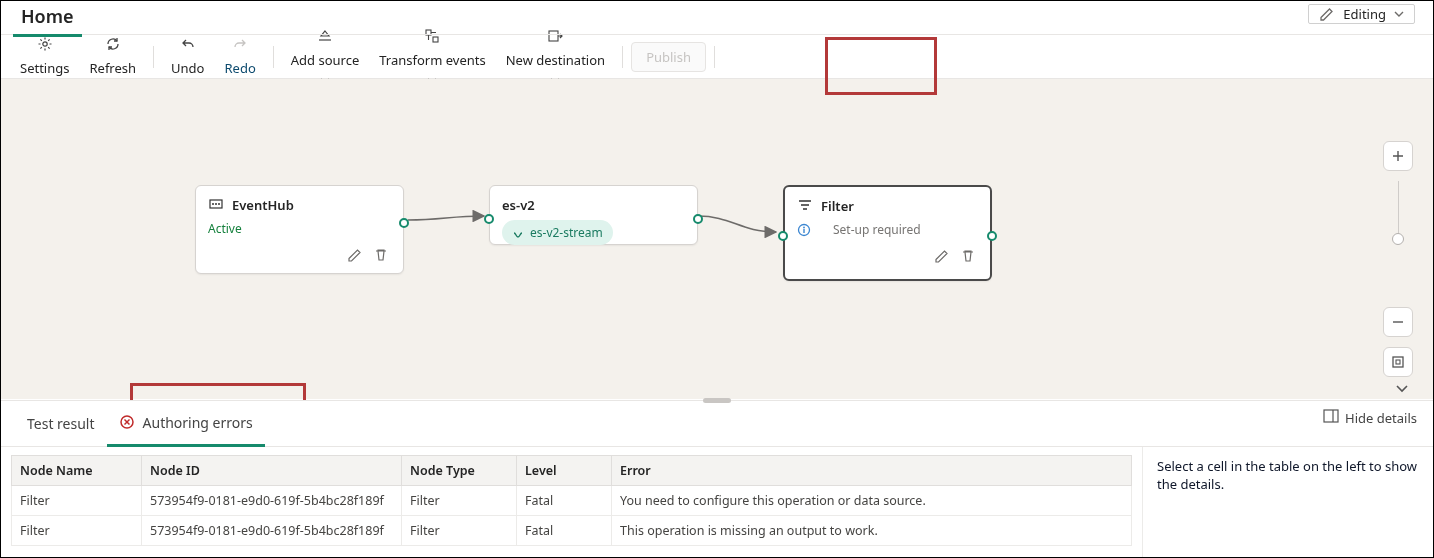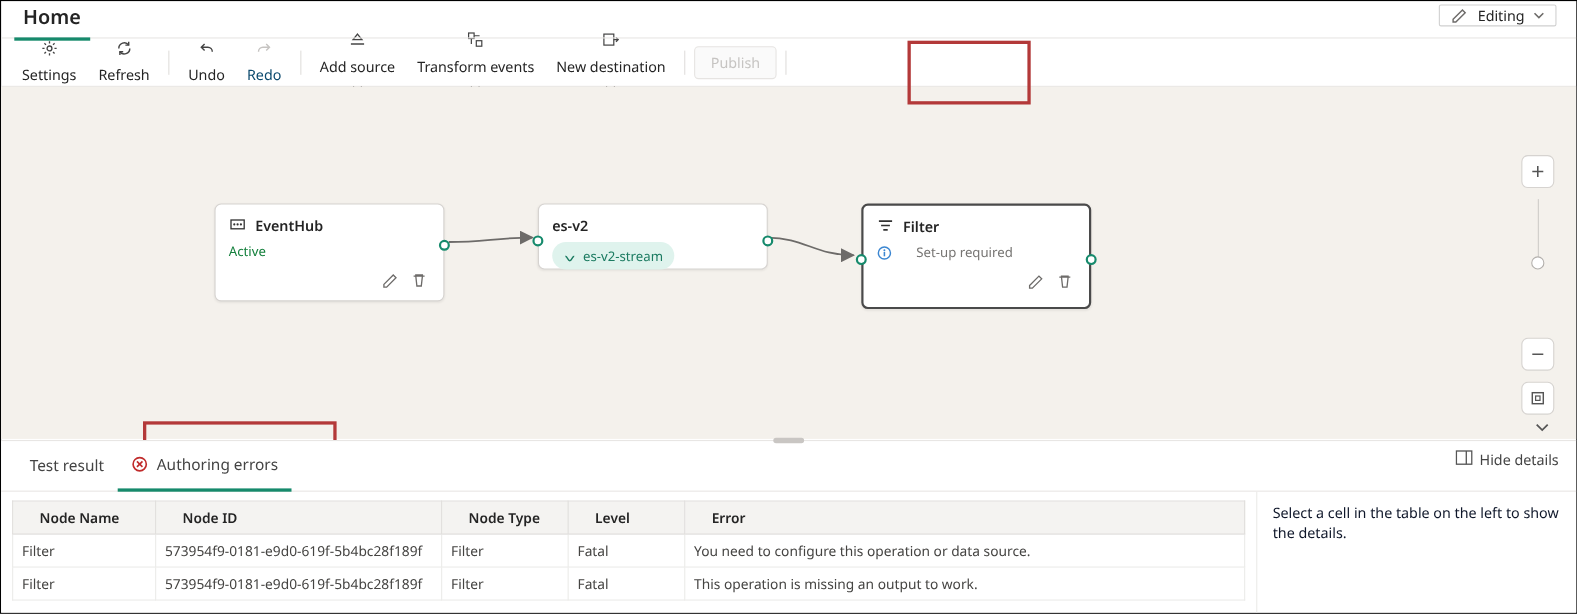--- a/index.html
+++ b/index.html
@@ -158,21 +158,21 @@
     position: absolute; right: 16px; top: 8px;
     display: flex; align-items: flex-start; gap: 6px; cursor: pointer; color: #444;
   }
   .caret-collapse {
     position: absolute; right: 20px; top: -28px;
   }
 
   .panel-body { display: flex; height: calc(100% - 46px); }
   .table-wrap { flex: 1; border-right: 1px solid #ecebe9; padding: 8px 10px; overflow: auto;}
   table { width: 100%; border-collapse: collapse; font-size: 12.5px;}
-  thead th { text-align: left; font-weight: 600; background: #f4f3f1; padding: 6px 24px; border: 1px solid #e0dedc;}
+  thead th { text-align: left; font-weight: 600; background: #f4f3f1; padding: 6px 8px; border: 1px solid #e0dedc;}
   tbody td { padding: 6px 8px; border: 1px solid #ecebe9; color: #454442;}
   .details-pane { width: 290px; padding: 10px 14px; color: #0f172a; font-size: 13px;}
   .err-icon circle { fill: none; stroke: #c02b2b; stroke-width: 1.5; }
   .err-icon line { stroke: #c02b2b; stroke-width: 1.5; }
 </style>
 </head>
 <body>
 
 <div class="tabs-row">
   <div class="tab">Home</div>
@@ -390,21 +390,21 @@
     </div>
   </div>
   <div class="panel-body">
     <div class="table-wrap">
       <table>
         <thead>
           <tr>
             <th style="width:130px">Node Name</th>
             <th style="width:260px">Node ID</th>
             <th style="width:115px">Node Type</th>
-            <th style="width:106px">Level</th>
+            <th style="width:95px">Level</th>
             <th>Error</th>
           </tr>
         </thead>
         <tbody>
           <tr>
             <td>Filter</td>
             <td>573954f9-0181-e9d0-619f-5b4bc28f189f</td>
             <td>Filter</td>
             <td>Fatal</td>
             <td>You need to configure this operation or data source.</td>

